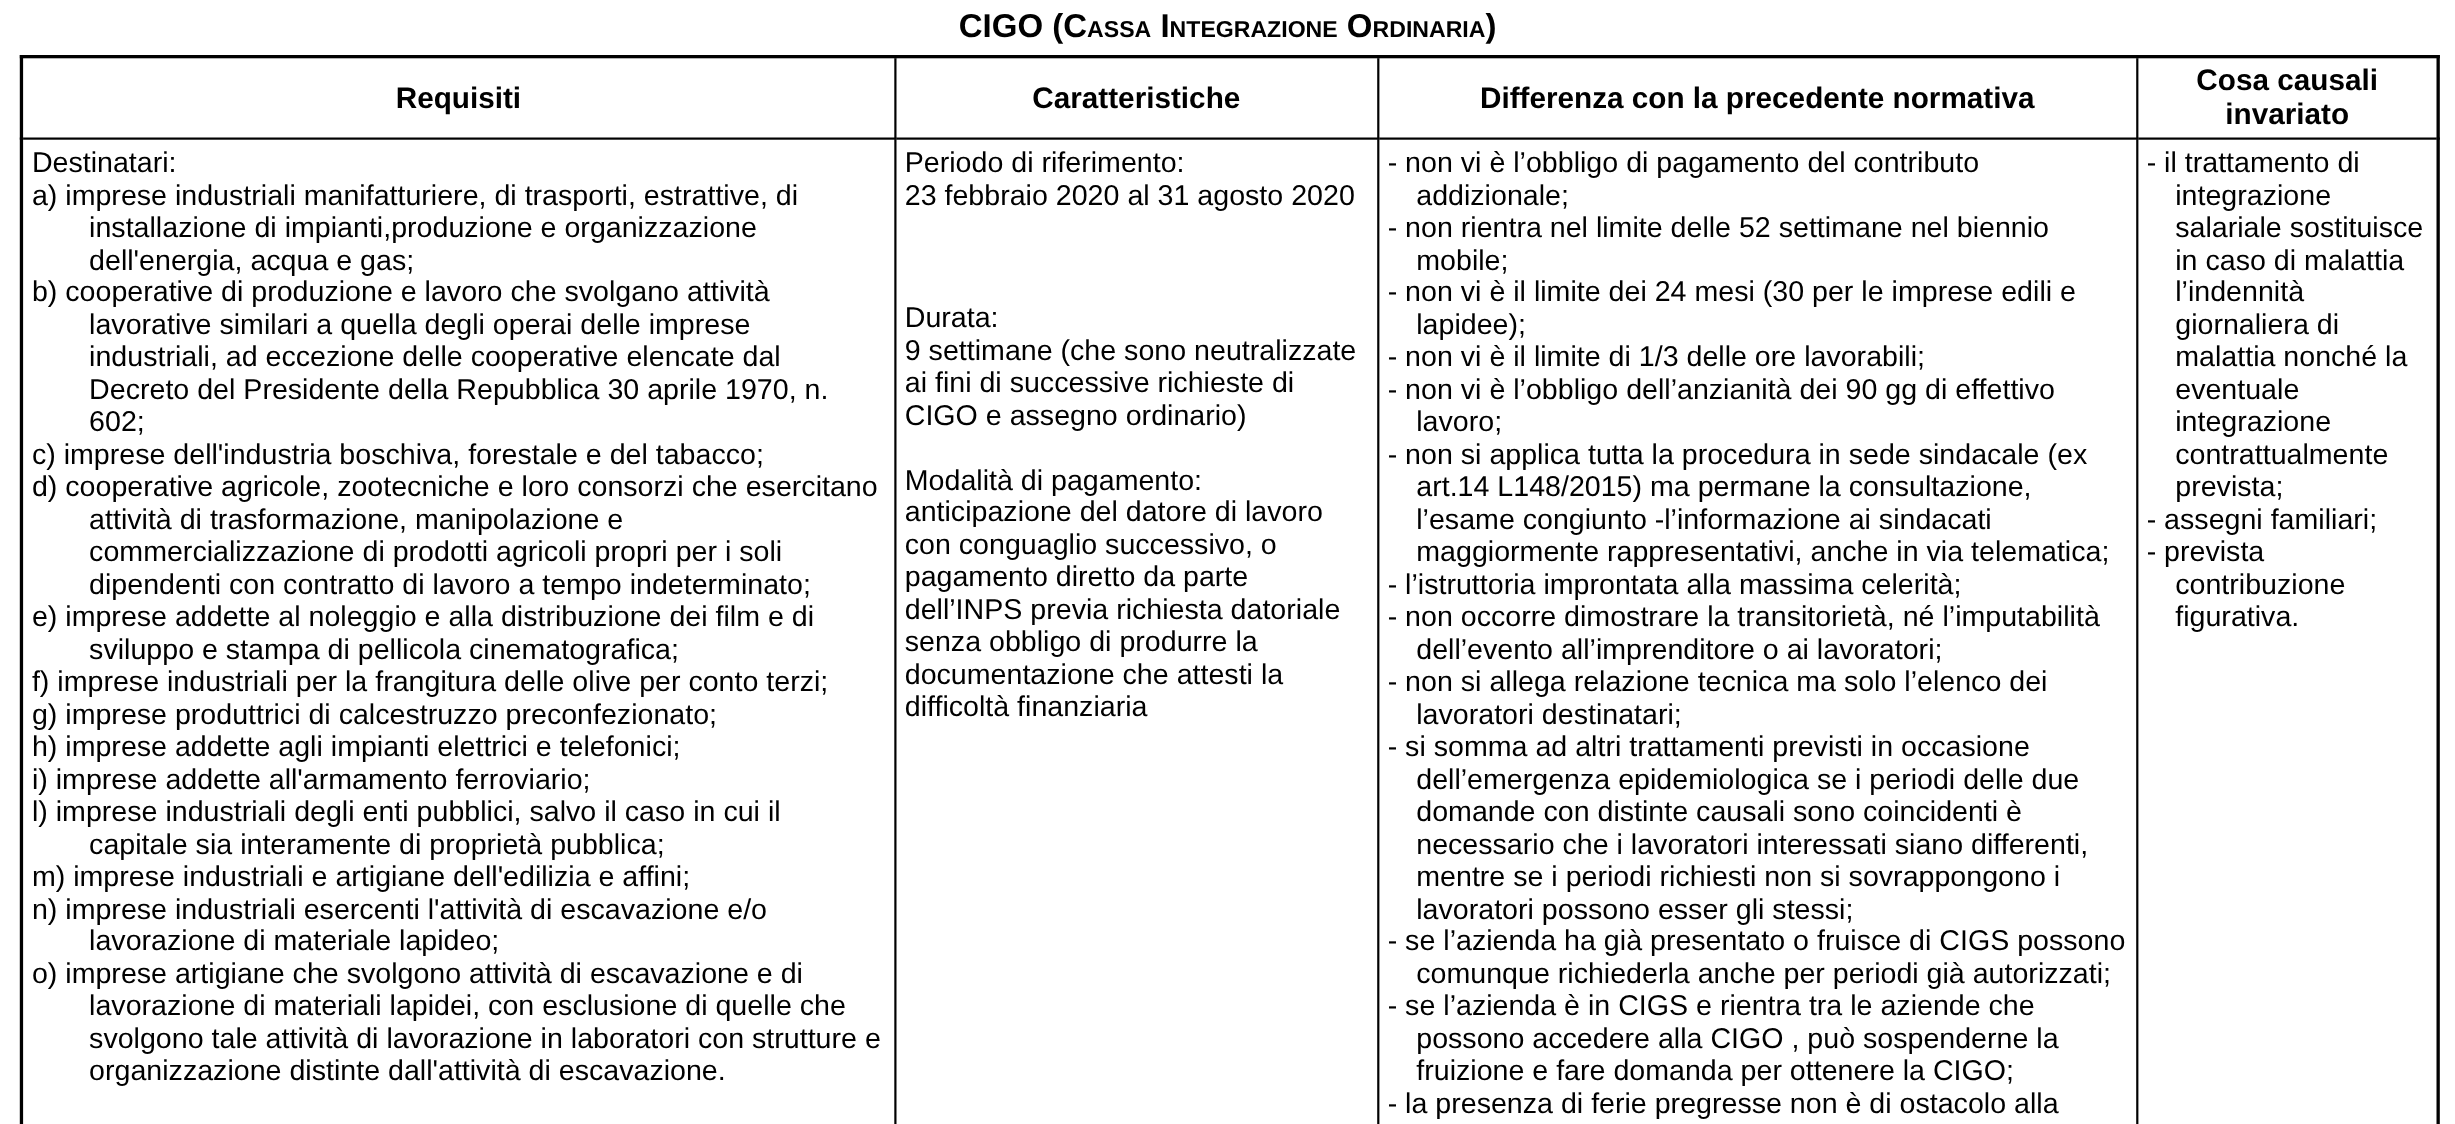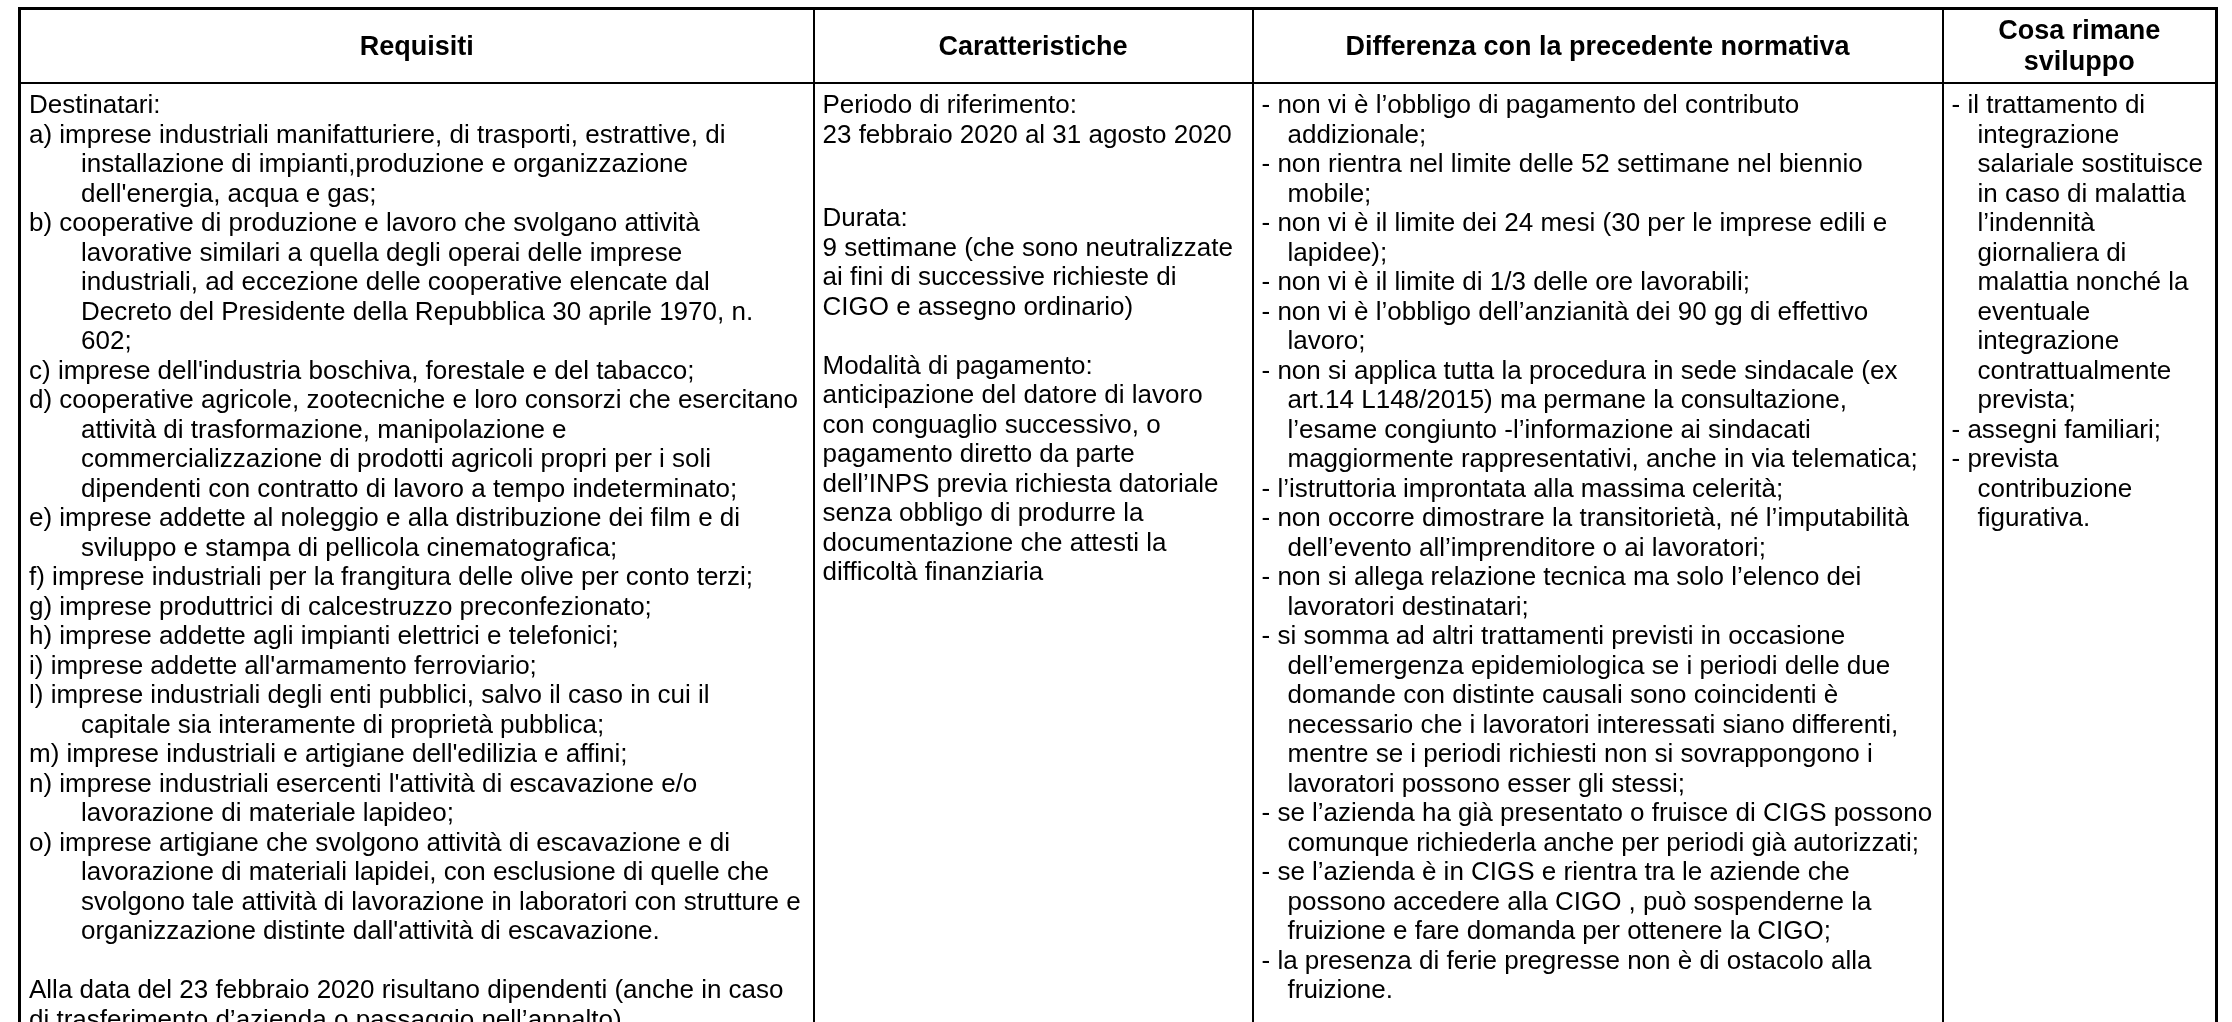--- a/index.html
+++ b/index.html
@@ -50,43 +50,44 @@
   }
   .b { font-weight: normal; }
   .hang-a {
     padding-left: 52px;
     text-indent: -52px;
   }
   .hang-dash {
     padding-left: 26px;
     text-indent: -26px;
   }
-  .sec-gap-2 { margin-bottom: 54px; }
+  .sec-gap-2 { margin-bottom: 82px; }
   .sec-gap-1 { margin-bottom: 29.5px; margin-top: 13px; }
   .footer-para { margin-top: 29.5px; }
 </style>
 </head>
 <body>
 
 <div class="page">
 
+  <div class="doc-title"><span>CIGO (</span><span class="sc">Cassa Integrazione Ordinaria)</span></div>
 
   <table class="cigo-table">
     <colgroup>
       <col style="width:794px">
       <col style="width:439px">
       <col style="width:690px">
       <col style="width:274px">
     </colgroup>
     <thead>
       <tr>
         <th>Requisiti</th>
         <th>Caratteristiche</th>
         <th>Differenza con la precedente normativa</th>
-        <th>Cosa rimane sviluppo</th>
+        <th>Cosa causali invariato</th>
       </tr>
     </thead>
     <tbody>
       <tr>
 
         <td>
           <div><span class="b">Destinatari</span><span>:</span></div>
           <div class="hang-a">a) imprese industriali manifatturiere, di trasporti, estrattive, di installazione di impianti,produzione e organizzazione dell'energia, acqua e gas;</div>
           <div class="hang-a">b) cooperative di produzione e lavoro che svolgano attività lavorative similari a quella degli operai delle imprese industriali, ad eccezione delle cooperative elencate dal Decreto del Presidente della Repubblica 30 aprile 1970, n. 602;</div>
           <div class="hang-a">c) imprese dell'industria boschiva, forestale e del tabacco;</div>

